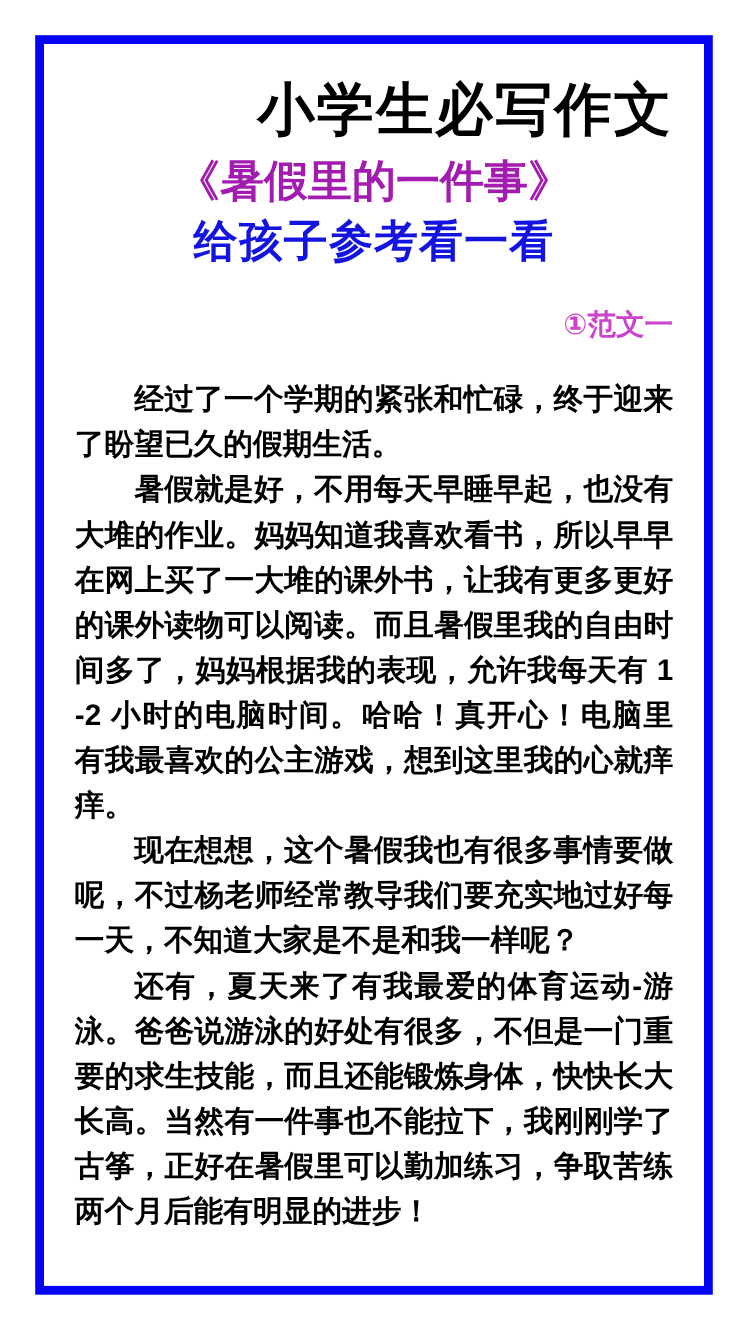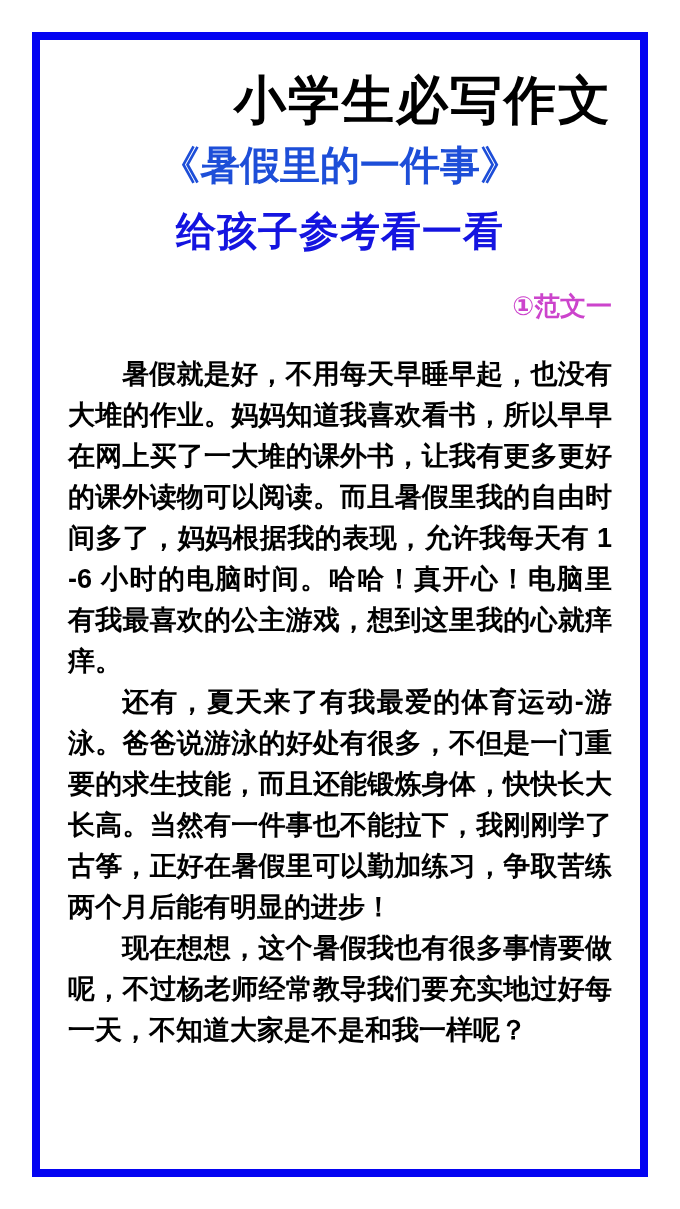--- a/index.html
+++ b/index.html
@@ -34,24 +34,24 @@
     font-size: 52px;
     line-height: 60px;
     letter-spacing: 2px;
     color: #000000;
   }
   .subtitle-red {
     margin-top: 10px;
     text-align: center;
     font-size: 40px;
     line-height: 50px;
-    color: #1d4ed8;
+    color: #a21caf;
   }
   .subtitle-blue {
-    margin-top: 16px;
+    margin-top: 5px;
     text-align: center;
     font-size: 40px;
     line-height: 50px;
     letter-spacing: 1px;
     color: #1414e0;
   }
   .section-label {
     margin-top: 34px;
     text-align: right;
     font-size: 26px;
@@ -74,18 +74,19 @@
 </head>
 <body>
 
 <div class="sheet">
   <div class="inner">
     <div class="title">小学生必写作文</div>
     <div class="subtitle-red">《暑假里的一件事》</div>
     <div class="subtitle-blue">给孩子参考看一看</div>
     <div class="section-label">①范文一</div>
     <div class="essay">
-        <p class="para">暑假就是好，不用每天早睡早起，也没有大堆的作业。妈妈知道我喜欢看书，所以早早在网上买了一大堆的课外书，让我有更多更好的课外读物可以阅读。而且暑假里我的自由时间多了，妈妈根据我的表现，允许我每天有 1-6 小时的电脑时间。哈哈！真开心！电脑里有我最喜欢的公主游戏，想到这里我的心就痒痒。</p>
+        <p class="para">经过了一个学期的紧张和忙碌，终于迎来了盼望已久的假期生活。</p>
+        <p class="para">暑假就是好，不用每天早睡早起，也没有大堆的作业。妈妈知道我喜欢看书，所以早早在网上买了一大堆的课外书，让我有更多更好的课外读物可以阅读。而且暑假里我的自由时间多了，妈妈根据我的表现，允许我每天有 1-2 小时的电脑时间。哈哈！真开心！电脑里有我最喜欢的公主游戏，想到这里我的心就痒痒。</p>
+        <p class="para">现在想想，这个暑假我也有很多事情要做呢，不过杨老师经常教导我们要充实地过好每一天，不知道大家是不是和我一样呢？</p>
         <p class="para">还有，夏天来了有我最爱的体育运动-游泳。爸爸说游泳的好处有很多，不但是一门重要的求生技能，而且还能锻炼身体，快快长大长高。当然有一件事也不能拉下，我刚刚学了古筝，正好在暑假里可以勤加练习，争取苦练两个月后能有明显的进步！</p>
-        <p class="para">现在想想，这个暑假我也有很多事情要做呢，不过杨老师经常教导我们要充实地过好每一天，不知道大家是不是和我一样呢？</p>
       </div>
   </div>
 </div>
 
 </body></html>

